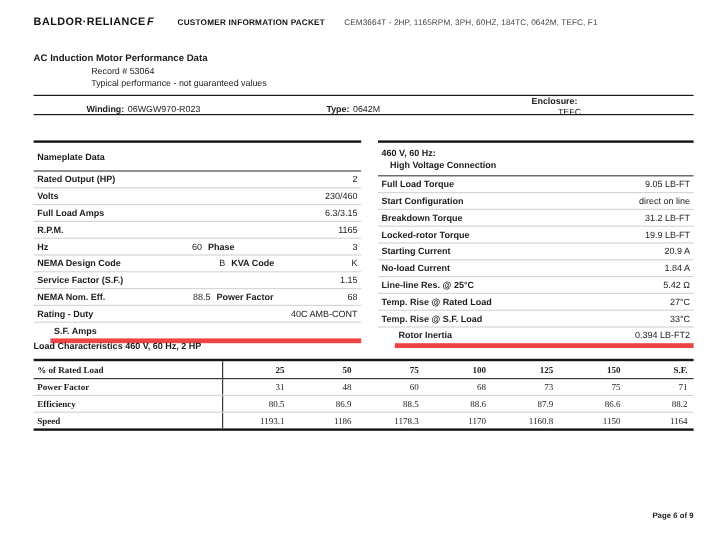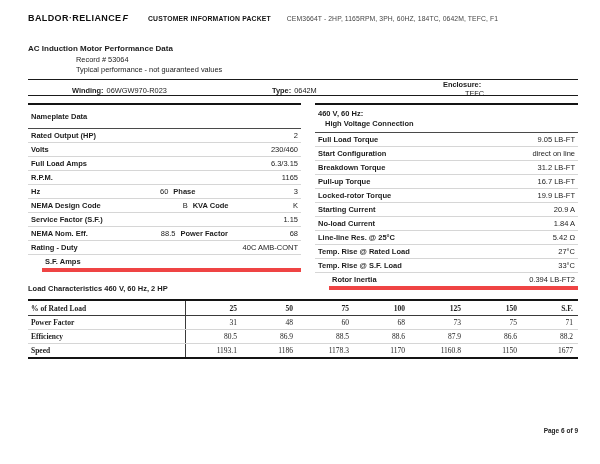--- a/index.html
+++ b/index.html
@@ -21,21 +21,21 @@
   .t2,.t3{font-size:7.4px;color:#222;padding-left:48px;}
   
   .winding{left:28px;top:79px;width:550px;height:15px;
     border-top:1.5px solid #1a1a1a;border-bottom:1.5px solid #1a1a1a;font-size:7.4px;}
   .wind-item{position:absolute;top:0;height:15px;display:flex;align-items:flex-end;white-space:nowrap;}
   .wind-item:nth-child(1){left:44px;}
   .wind-item:nth-child(2){left:244px;}
   .wind-item:nth-child(3){left:415px;flex-direction:column;}
   .b{font-weight:bold;margin-right:3px;}
   
-  .tables{left:28px;top:103px;width:550px;display:flex;gap:14px;align-items:flex-start;}
+  .tables{left:28px;top:117px;width:550px;display:flex;gap:14px;align-items:flex-start;}
   .tbl{border-top:2px solid #141414;font-size:7.5px;}
   .tbl-left{width:273px;}
   .tbl-right{width:263px;}
   .tbl-head{border-bottom:1px solid #4a4a4a;padding:4px 3px 3px 3px;font-weight:bold;line-height:1.3;min-height:16px;display:flex;flex-direction:column;justify-content:center;}
   .tbl-head .indent{padding-left:7px;}
   .trow{display:flex;align-items:center;height:13px;border-bottom:1px solid #d6d6d6;padding:0 3px;white-space:nowrap;}
   .trow:last-child{border-bottom:4px solid #ef4444;margin-left:14px;}
   .lbl{font-weight:bold;}
   .v1{flex:1;text-align:right;}
   .v1.dual{flex:1.25;}
@@ -149,24 +149,20 @@
         </div>
         <div class="trow">
           <span class="lbl">Start Configuration</span>
           <span class="v1">direct on line</span>
         </div>
         <div class="trow">
           <span class="lbl">Breakdown Torque</span>
           <span class="v1">31.2 LB-FT</span>
         </div>
         <div class="trow">
-          <span class="lbl">Pull-up Torque</span>
-          <span class="v1">16.7 LB-FT</span>
-        </div>
-        <div class="trow">
           <span class="lbl">Locked-rotor Torque</span>
           <span class="v1">19.9 LB-FT</span>
         </div>
         <div class="trow">
           <span class="lbl">Starting Current</span>
           <span class="v1">20.9 A</span>
         </div>
         <div class="trow">
           <span class="lbl">No-load Current</span>
           <span class="v1">1.84 A</span>
@@ -226,18 +222,18 @@
         <span class="lc-num">88.2</span>
       </div>
       <div class="lc-row">
         <span class="lc-label">Speed</span>
         <span class="lc-num">1193.1</span>
         <span class="lc-num">1186</span>
         <span class="lc-num">1178.3</span>
         <span class="lc-num">1170</span>
         <span class="lc-num">1160.8</span>
         <span class="lc-num">1150</span>
-        <span class="lc-num">1677</span>
+        <span class="lc-num">1164</span>
       </div>
     </div>
 </div>
 
 <div class="abs footer">Page 6 of 9</div>
 
 </body></html>

